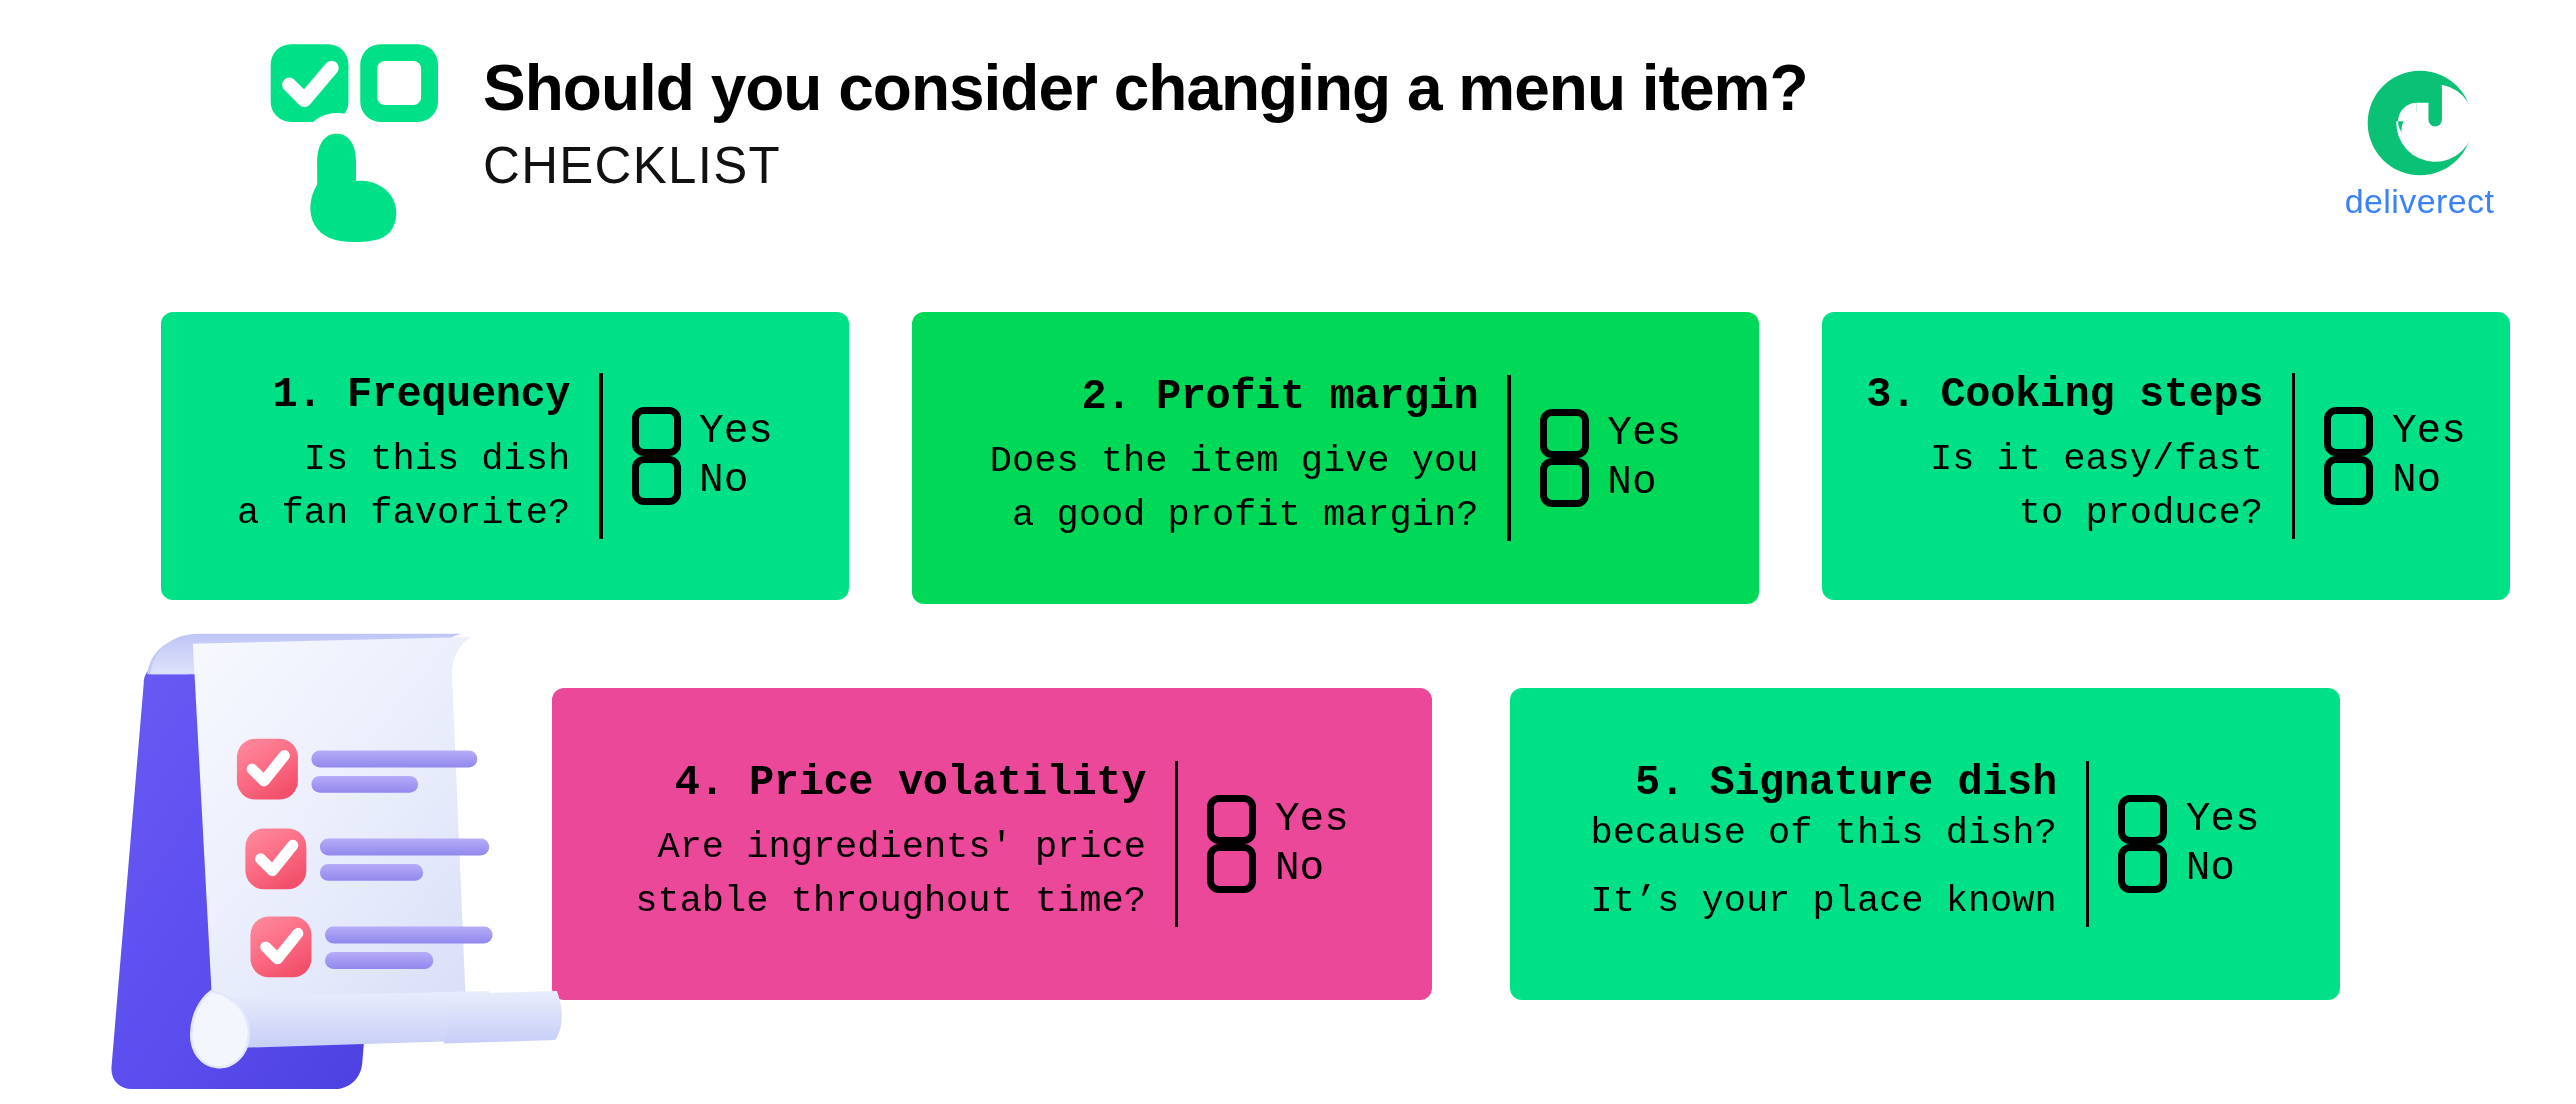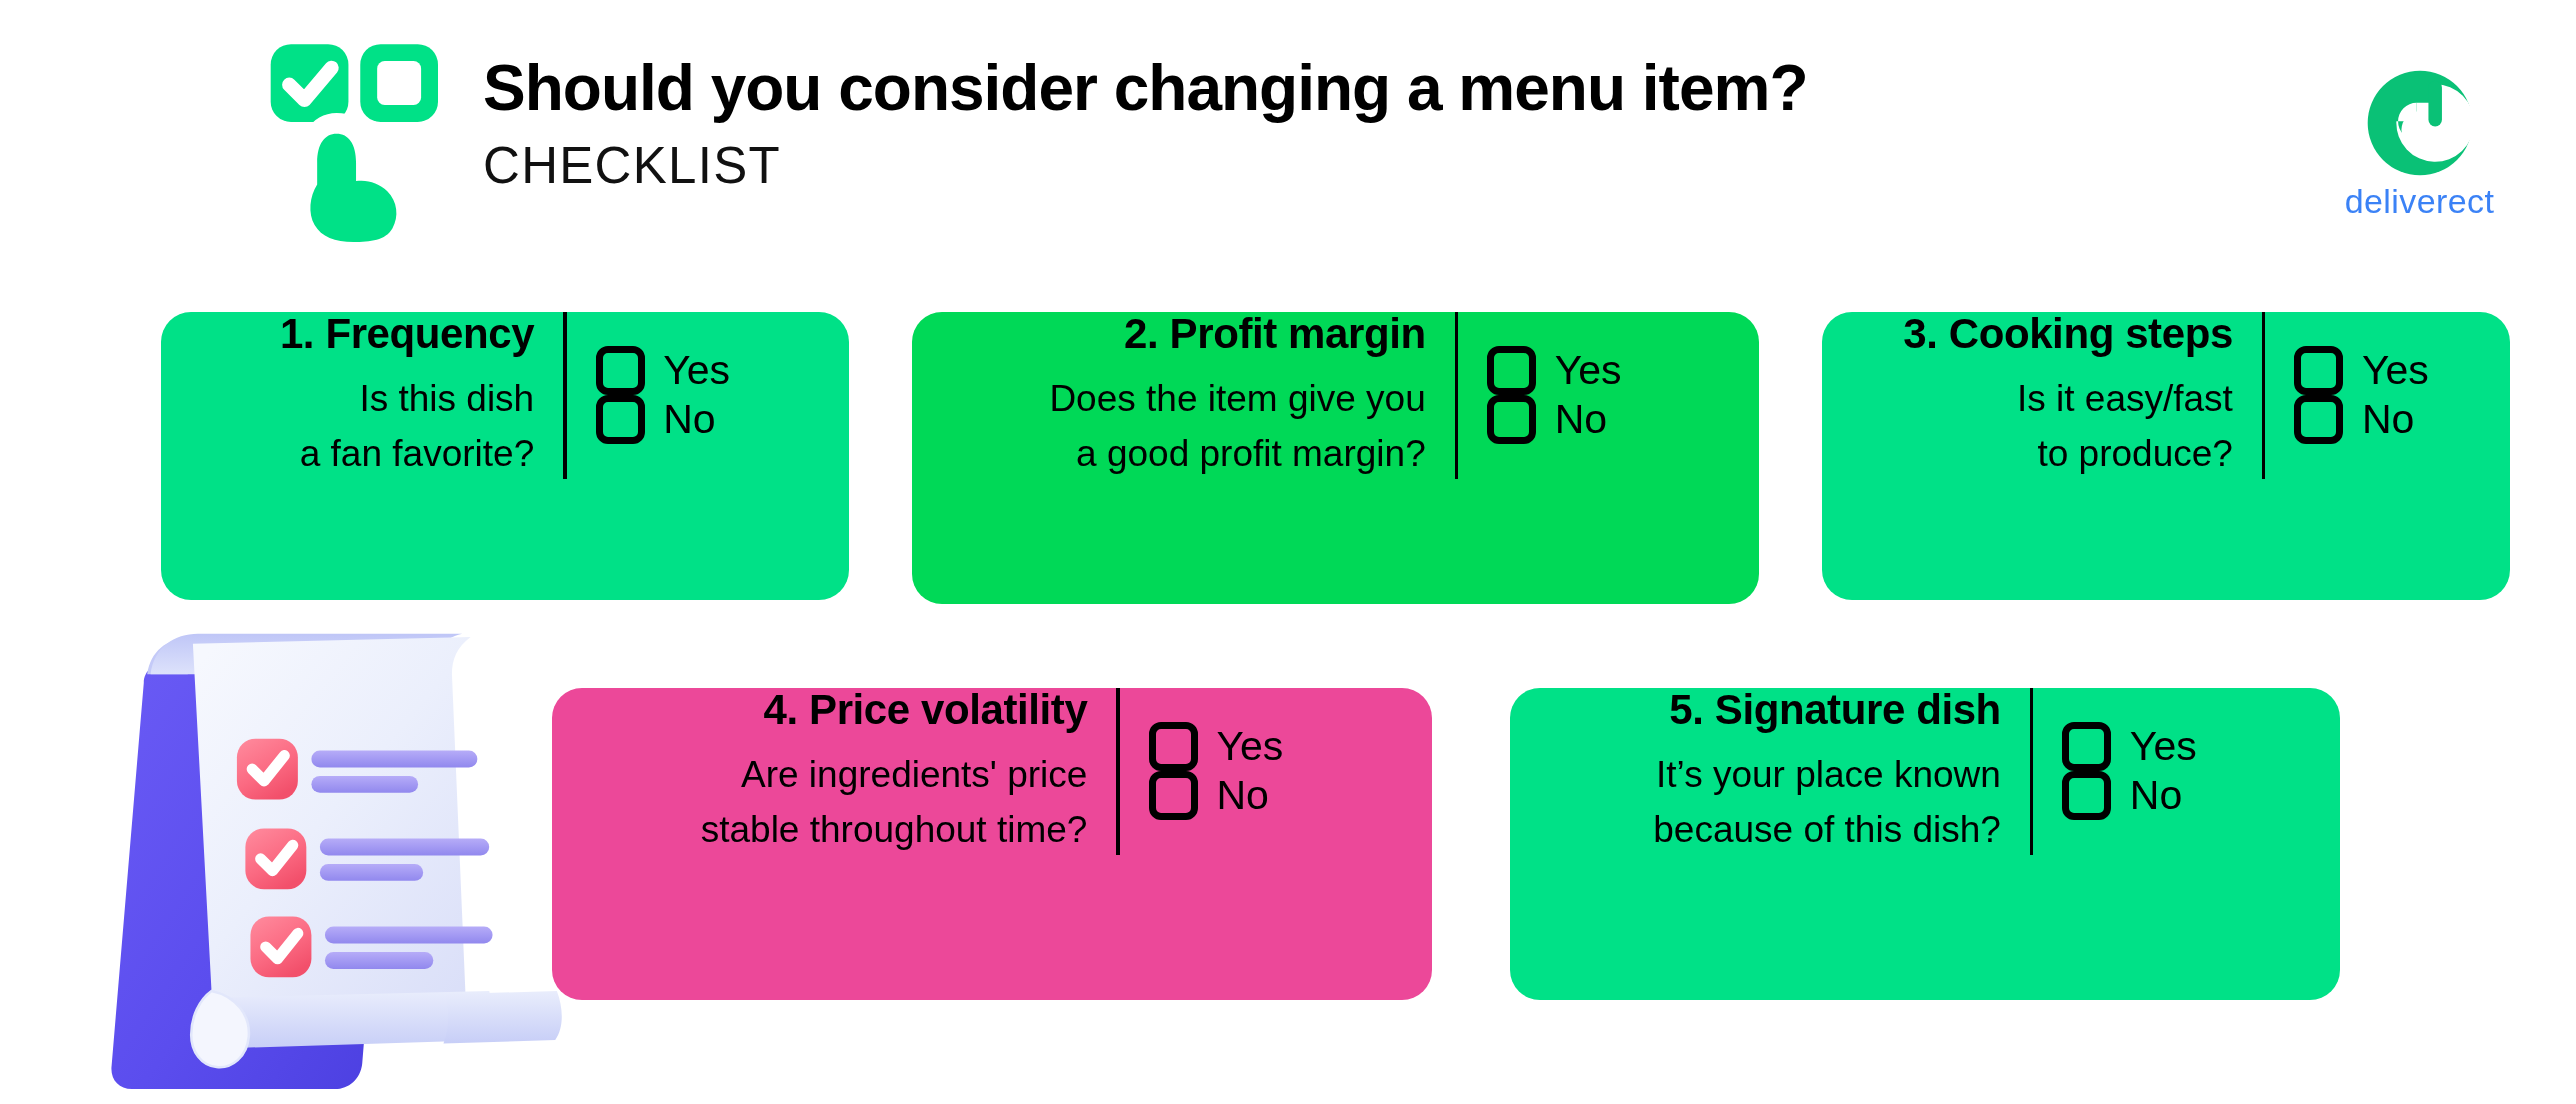--- a/index.html
+++ b/index.html
@@ -78,24 +78,25 @@
     font-size: 34px;
     font-weight: 400;
     letter-spacing: 0.4px;
     color: #3b82f6;
     margin-top: 5.1px;
   }
 
   
   .card {
     position: absolute;
-    border-radius: 30px;
+    border-radius: 12px;
     display: flex;
-    align-items: flex-start;
+    align-items: center;
     justify-content: center;
+    font-family: Liberation Mono, monospace;
   }
 
   .card-inner {
     display: flex;
     align-items: center;
     gap: 0px;
   }
 
   .card-text {
     text-align: right;
@@ -304,22 +305,22 @@
           <span class="option-label">No</span>
         </div>
       </div>
     </div>
   </div>
 
   <div class="card" style="left:1510px; top:688px; width:830px; height:312px; background:#00E187;">
     <div class="card-inner">
       <div class="card-text">
         <div class="card-heading">5. Signature dish</div>
+        <div class="card-question" style="margin-top:3.4px;">because of this dish?</div>
         <div class="card-question">It’s your place known</div>
-        <div class="card-question" style="margin-top:3.4px;">because of this dish?</div>
       </div>
       <div class="card-divider"></div>
       <div class="card-options">
         <div class="option-row">
           <span class="checkbox"></span>
           <span class="option-label">Yes</span>
         </div>
         <div class="option-row">
           <span class="checkbox"></span>
           <span class="option-label">No</span>

